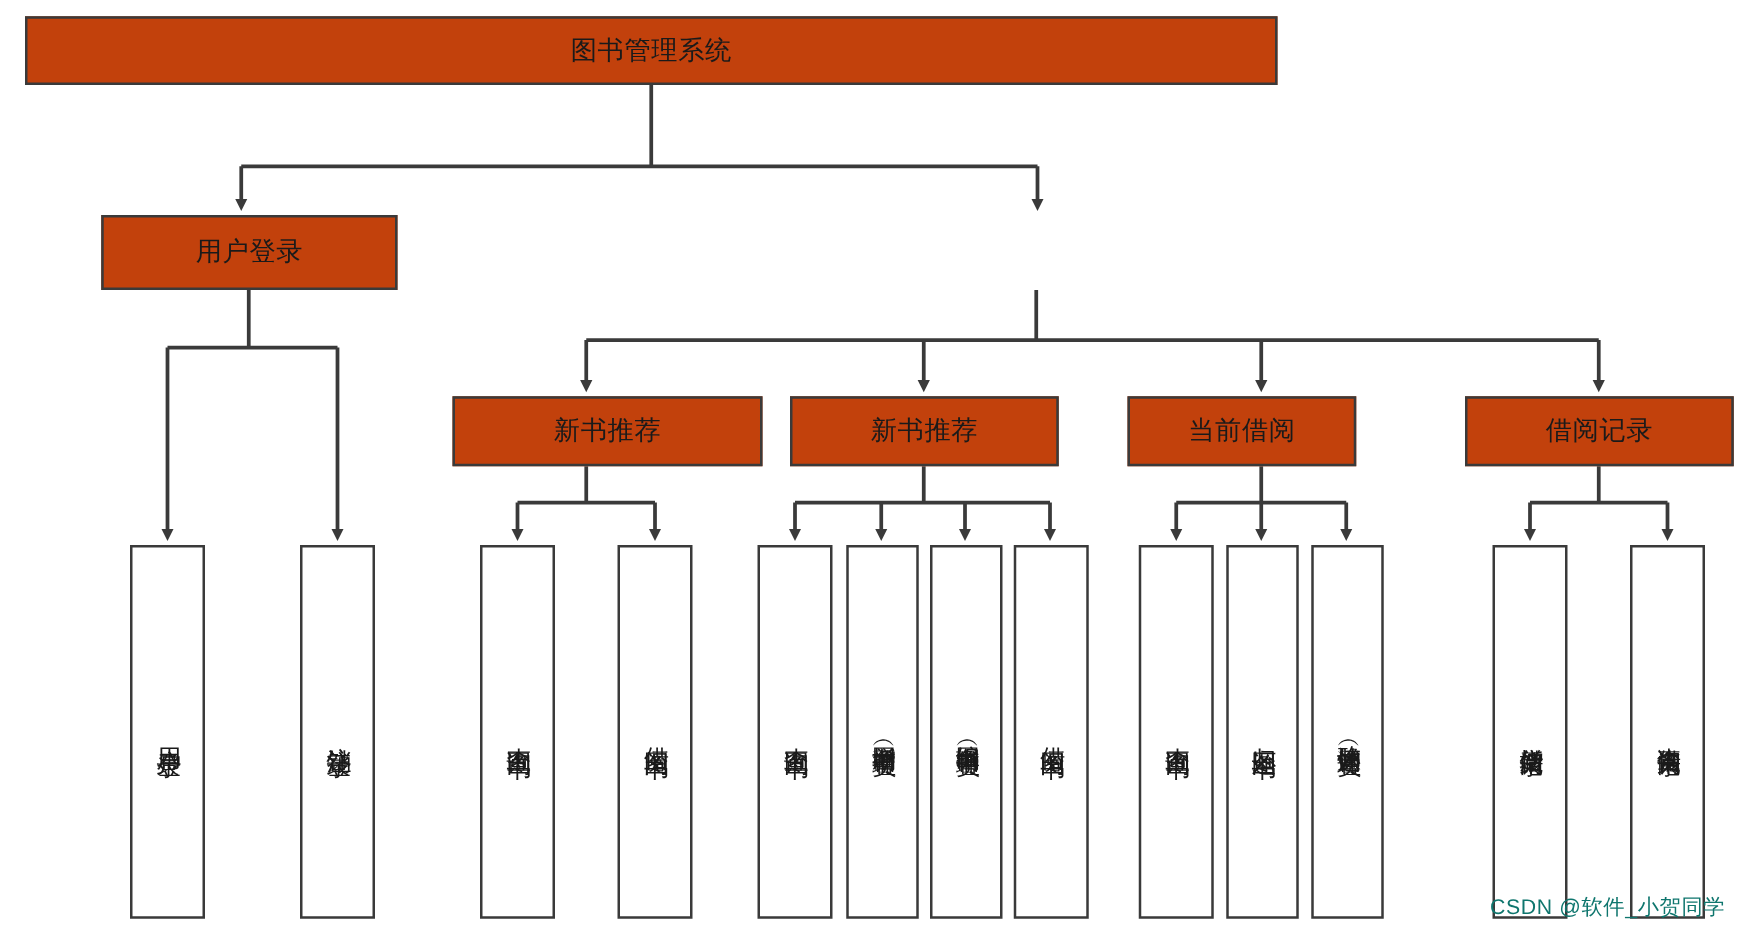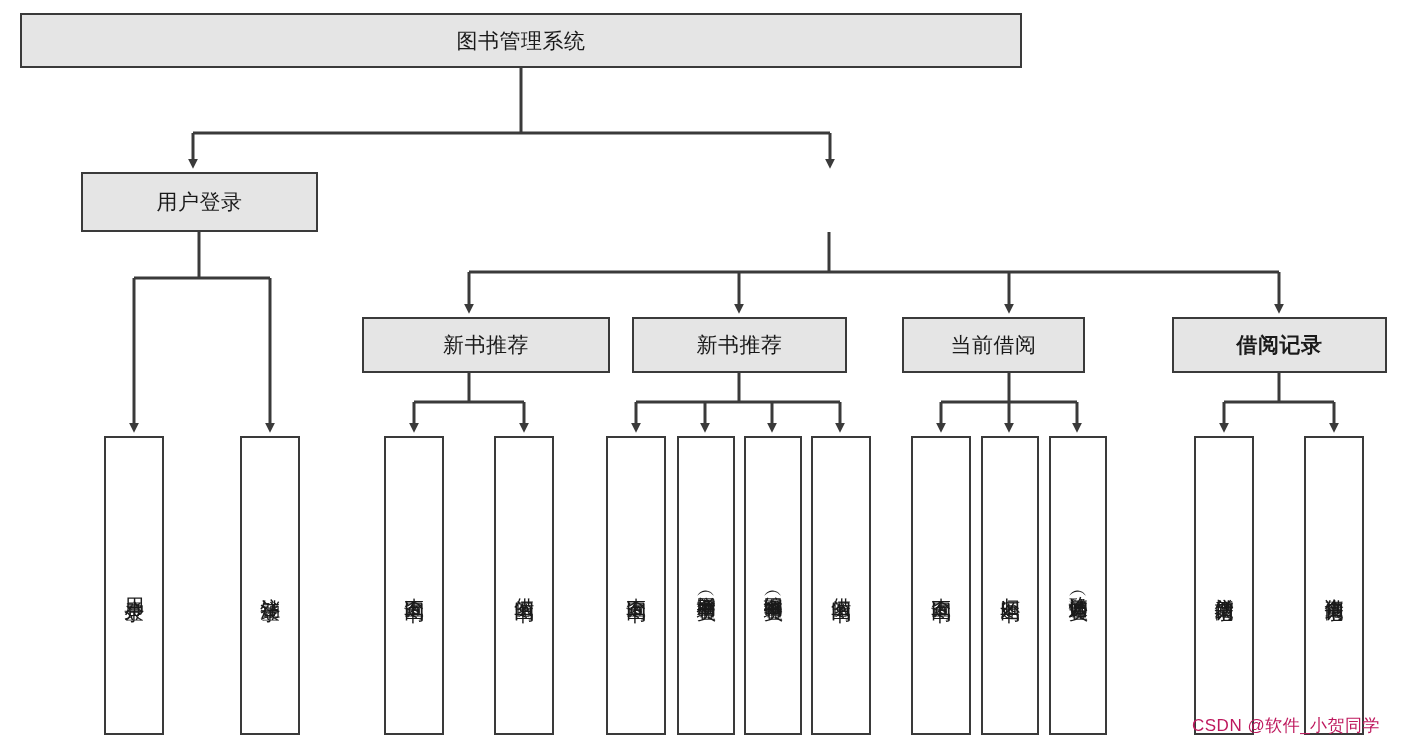--- a/index.html
+++ b/index.html
@@ -25,21 +25,21 @@
   
   #connectors {
     position: absolute;
     left: 0; top: 0;
     width: 1405px;
     height: 747px;
   }
   .node {
     position: absolute;
     box-sizing: border-box;
-    background: #e5e5e5;
+    background: #c2410c;
     border: 2.5px solid #3a3a3a;
     display: flex;
     align-items: center;
     justify-content: center;
     text-align: center;
   }
   .node-label {
     font-size: 21px;
     line-height: 1.12;
     letter-spacing: 0.5px;
@@ -69,21 +69,21 @@
   }
   .leaf-label.long {
     font-size: 19px;
     letter-spacing: 1px;
   }
   #watermark {
     position: absolute;
     left: 1192px;
     top: 714px;
     font-size: 17px;
-    color: #be185d;
+    color: #0f766e;
     white-space: nowrap;
     letter-spacing: 0.5px;
   }
 </style>
 </head>
 <body>
 
 <div id="diagram-root">
 
   <svg id="connectors" viewBox="0 0 1405 747" width="1405" height="747">
@@ -146,21 +146,21 @@
 
   <div class="node" style="left:362px; top:317px; width:248px; height:56px;">
     <span class="node-label">新书推荐</span>
   </div>
   <div class="node" style="left:632px; top:317px; width:215px; height:56px;">
     <span class="node-label">新书推荐</span>
   </div>
   <div class="node" style="left:902px; top:317px; width:183px; height:56px;">
     <span class="node-label">当前借阅</span>
   </div>
-  <div class="node" style="left:1172px; top:317px; width:215px; height:56px;font-weight:bold;">
+  <div class="node" style="left:1172px; top:317px; width:215px; height:56px;">
     <span class="node-label">借阅记录</span>
   </div>
 
   <div class="leaf" style="left:104px; top:436px; width:60px; height:299px;">
     <span class="leaf-label">用户登录</span>
   </div>
   <div class="leaf" style="left:240px; top:436px; width:60px; height:299px;">
     <span class="leaf-label">注销登录</span>
   </div>
 

